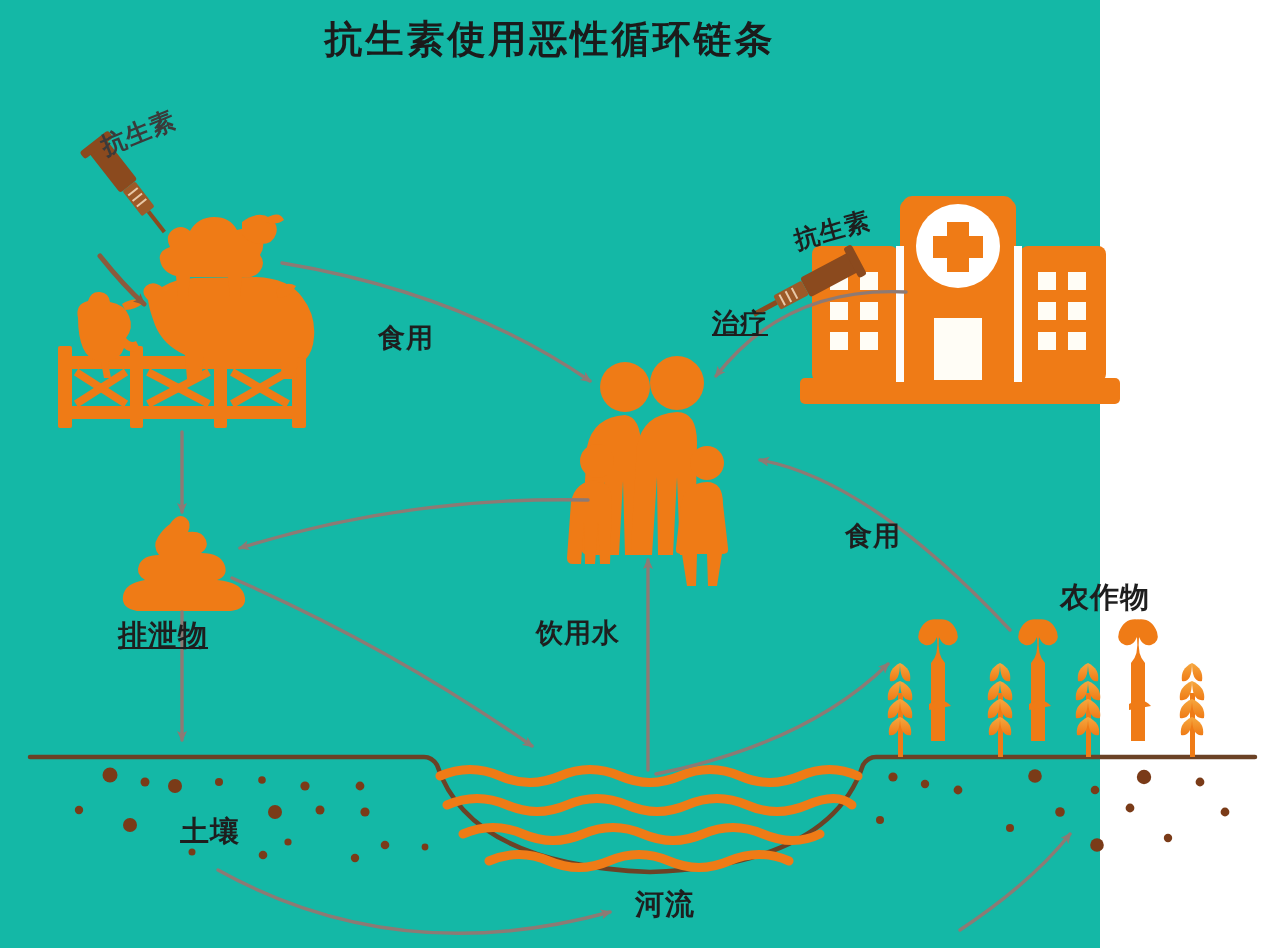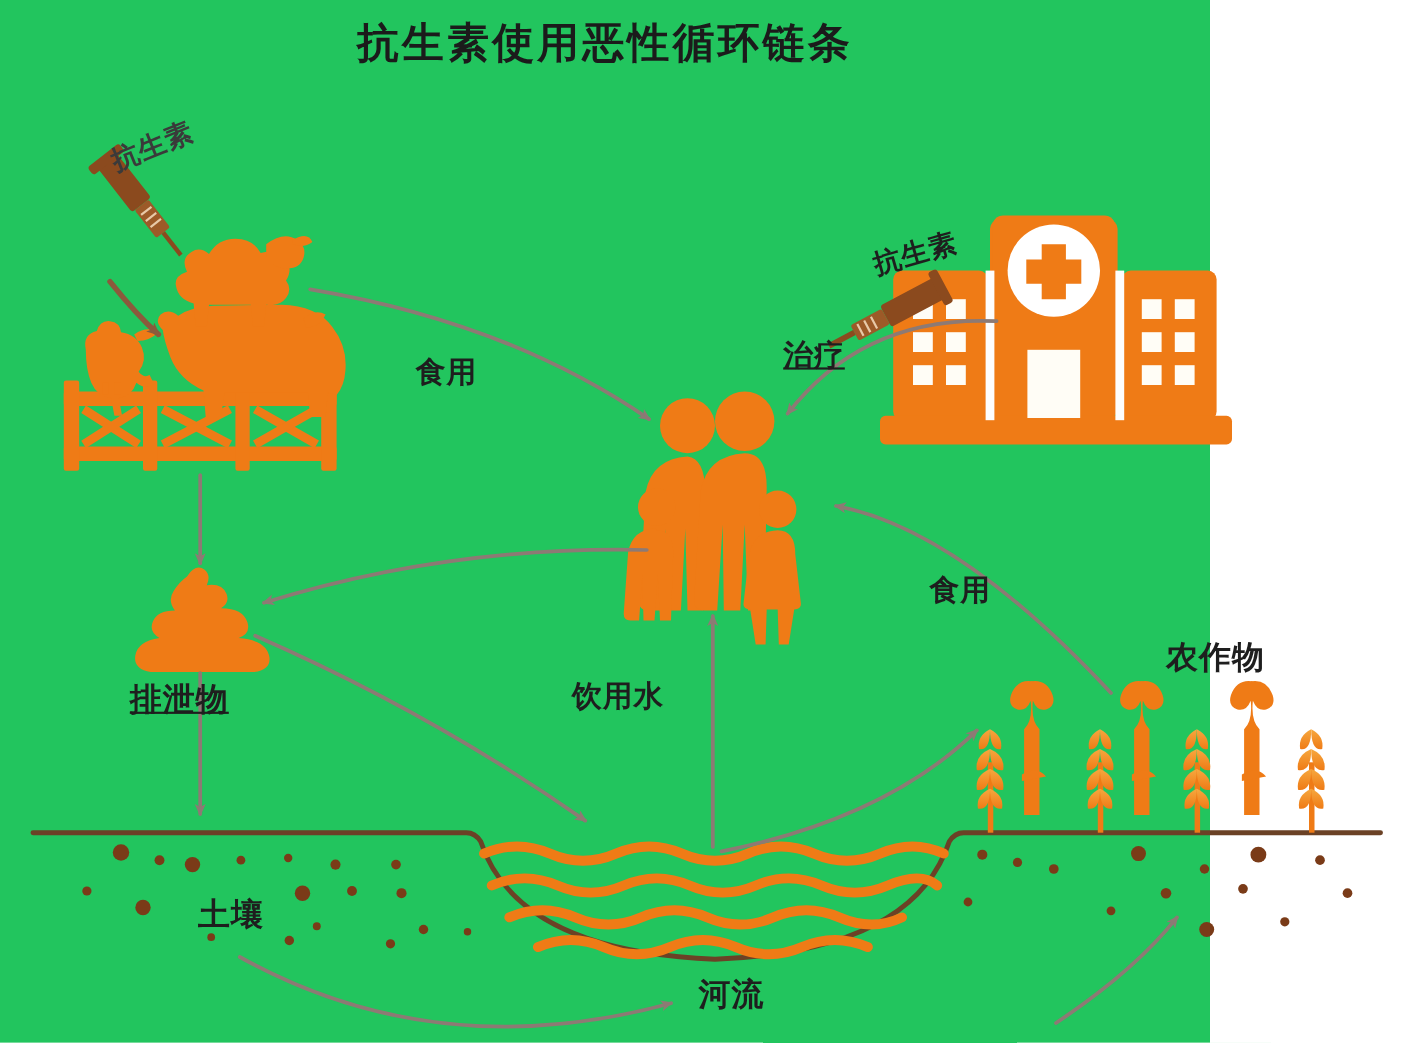--- a/index.html
+++ b/index.html
@@ -1,21 +1,21 @@
 <!DOCTYPE html>
 <html lang="zh"><head>
 <meta charset="utf-8">
 <style>
   html,body{margin:0;padding:0;background:#ffffff;}
   body{
     width:1280px;height:948px;
     font-family:"Liberation Sans","DejaVu Sans",sans-serif;
     overflow:hidden;position:relative;
   }
-  #stage{position:relative;width:1100px;height:948px;background:#22c55e;}
+  #stage{position:relative;width:1100px;height:948px;background:#14b8a6;}
   svg#scene{position:absolute;left:0;top:0;width:1280px;height:948px;}
 
   .lbl{
     position:absolute;
     color:#1e1e1e;
     font-weight:700;
     white-space:nowrap;
     letter-spacing:1px;
     font-family:"Liberation Sans","DejaVu Sans",sans-serif;
   }
@@ -30,21 +30,21 @@
   #lbl-kangshengsu-hosp{
     left:790px;top:225px;font-size:25px;
     transform:rotate(-16deg);transform-origin:left top;
   }
   #lbl-kangshengsu-farm{
     left:96px;top:132px;font-size:25px;
     transform:rotate(-22deg);transform-origin:left top;
     color:#3a3a3a;
   }
   #lbl-paixiewu{left:118px;top:616px;text-decoration:underline;}
-  #lbl-yinyongshui{left:520px;top:615px;}
+  #lbl-yinyongshui{left:536px;top:615px;}
   #lbl-shiyong-2{left:845px;top:518px;}
   #lbl-nongzuowu{left:1060px;top:578px;}
   #lbl-turang{left:180px;top:812px;}
   #lbl-heliu{left:618px;top:885px;margin-left:17px;}
   #watermark{
     left:922px;top:882px;font-size:31px;font-weight:700;
     color:#222;letter-spacing:2px;
     text-shadow:1px 1px 0 #fff, -1px -1px 0 #fff;
   }
 </style>

